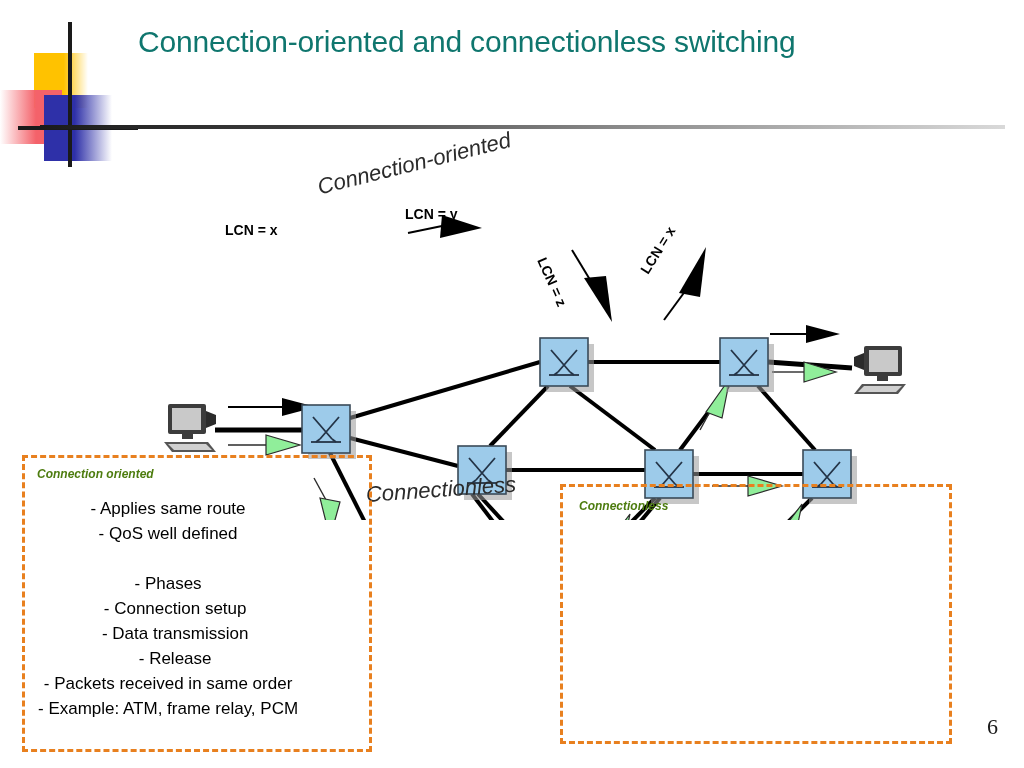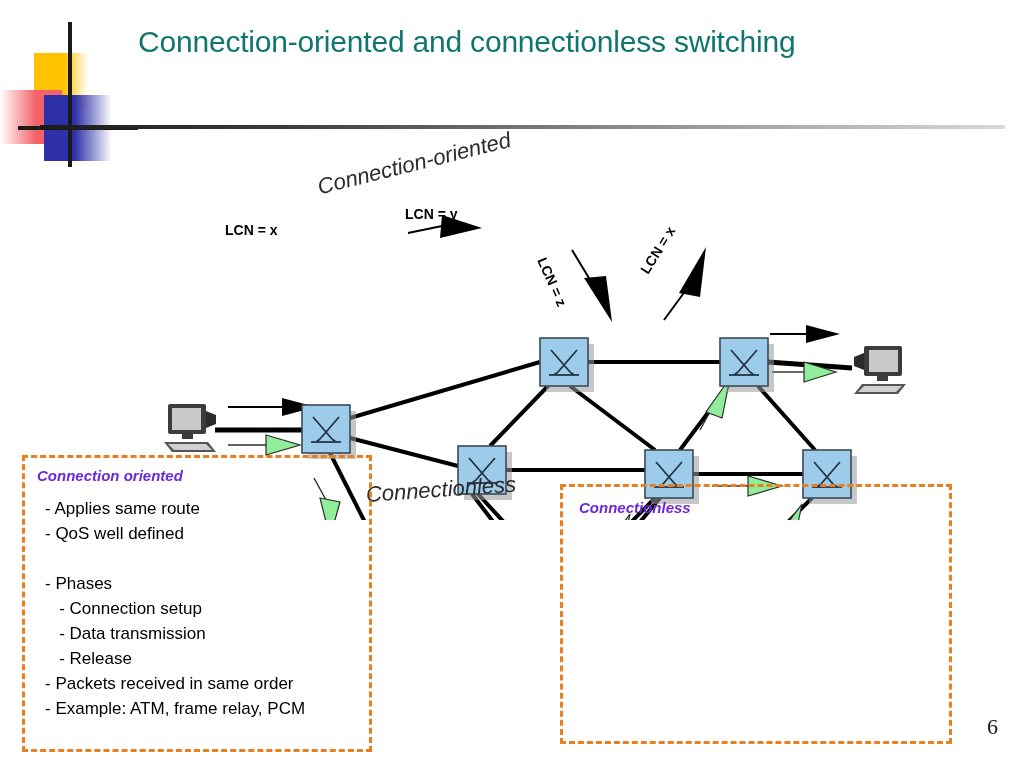--- a/index.html
+++ b/index.html
@@ -124,36 +124,36 @@
     left: 22px; top: 455px; width: 350px; height: 297px;
   }
   #box-connectionless {
     left: 560px; top: 484px; width: 392px; height: 260px;
   }
   .info-heading {
     position: absolute;
     font-family: "Liberation Sans", sans-serif;
     font-style: italic;
     font-weight: bold;
-    font-size: 15px;
-    color: #6d28d9;
+    font-size: 12px;
+    color: #4d7c0f;
     white-space: nowrap;
   }
   #box-connection-oriented .info-heading { left: 12px; top: 9px; }
   #box-connectionless .info-heading { left: 16px; top: 12px; }
 
   .info-lines {
     position: absolute;
     font-family: "Liberation Sans", sans-serif;
     font-size: 17px;
     line-height: 25px;
     color: #000;
     white-space: pre;
   }
-  #box-connection-oriented .info-lines { left: 20px; top: 38px; }
+  #box-connection-oriented .info-lines { left: 13px; top: 38px; text-align: center; }
   #box-connectionless .info-lines { left: 12px; top: 44px; }
 
   
   #page-number {
     position: absolute;
     right: 26px;
     bottom: 28px;
     font-family: "Liberation Serif", serif;
     font-size: 22px;
     color: #1a1a1a;

